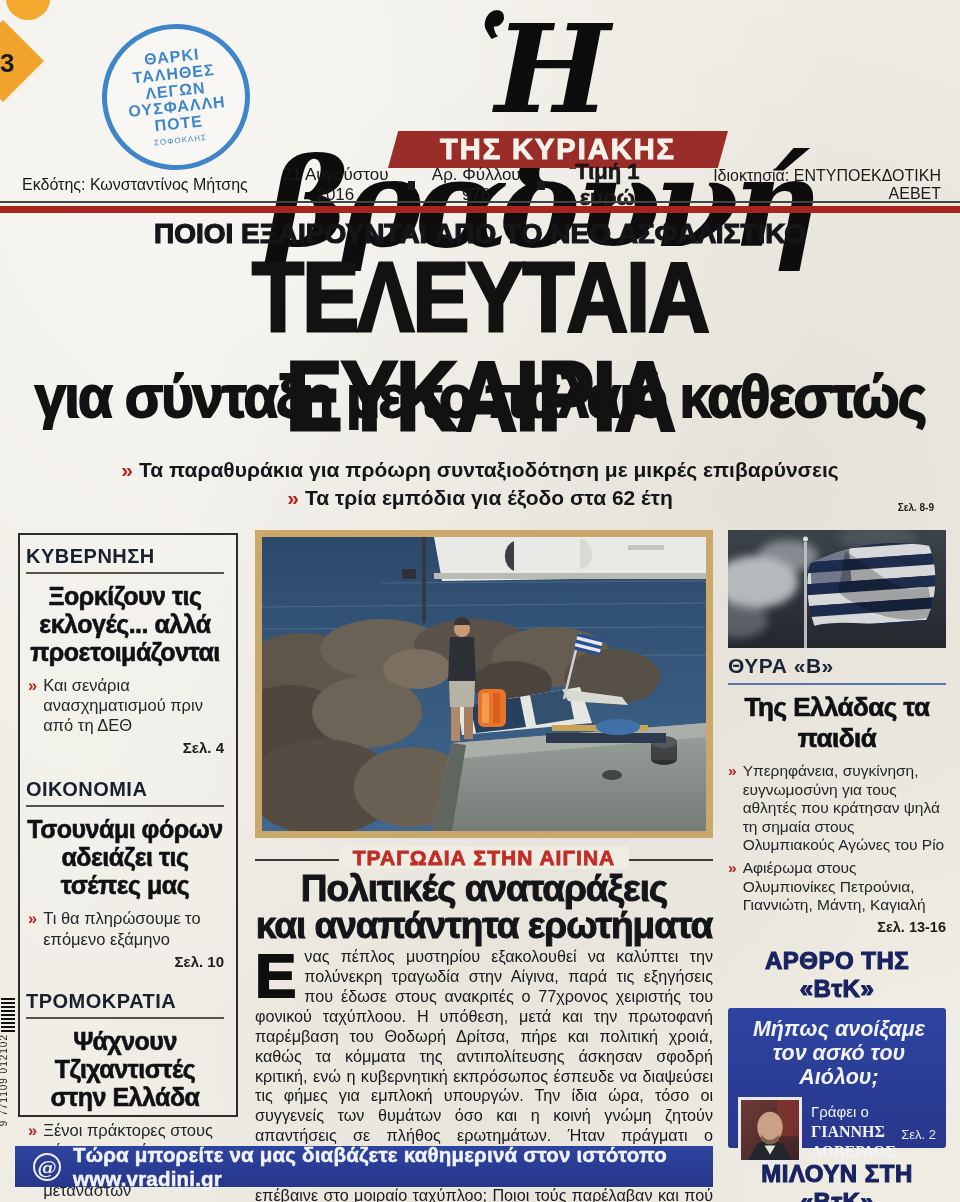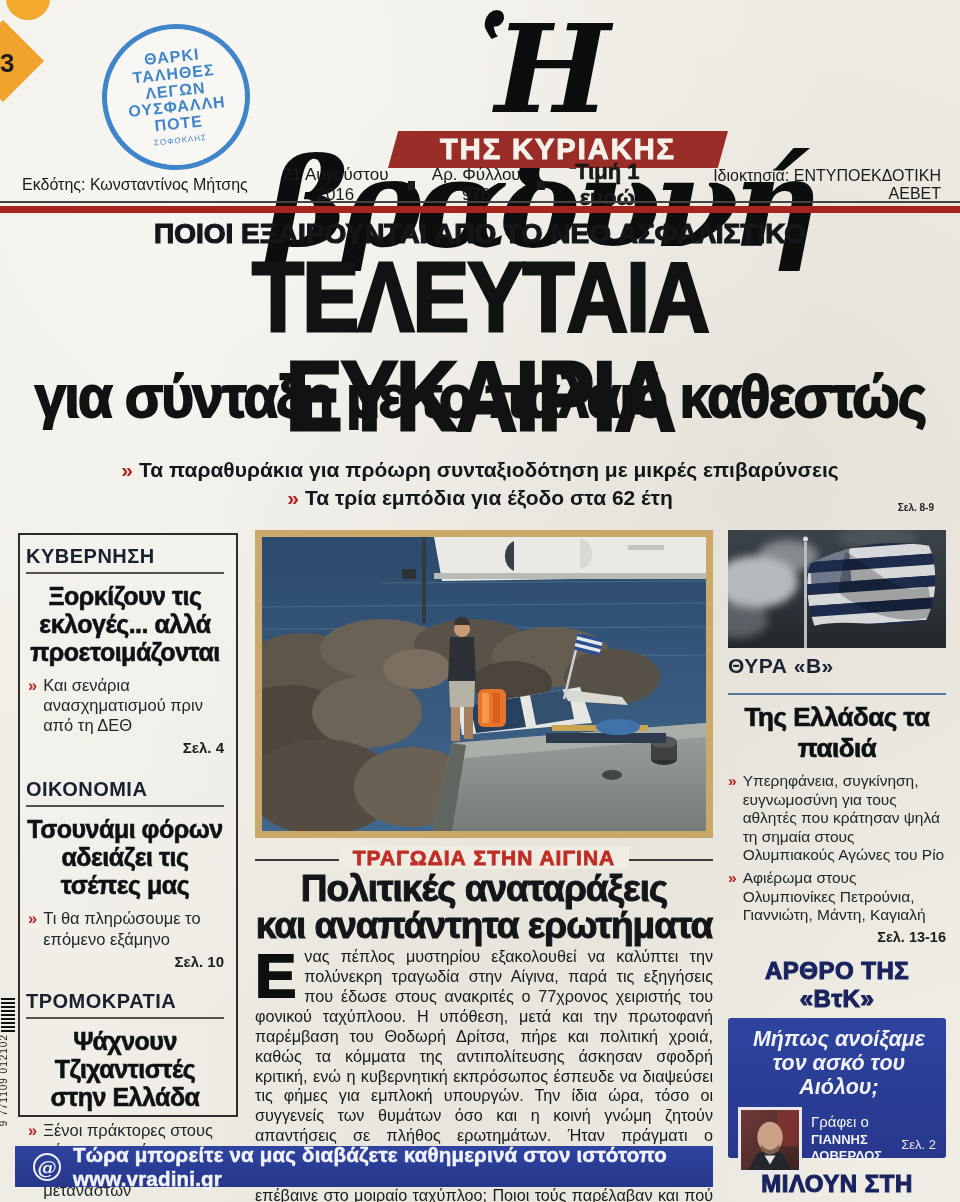--- a/index.html
+++ b/index.html
@@ -71,32 +71,32 @@
   .center-kicker::before { content:''; position:absolute; left:0; right:0; top:13px; height:2px; background:#3c3a36; }
   .center-kicker span { position:relative; background:#efece4; padding:0 14px; color:#bf2e26; font-weight:bold; font-size:21px; letter-spacing:1px; -webkit-text-stroke:.8px #bf2e26; }
   .center-headline { position:absolute; left:255px; top:870px; width:458px; text-align:center; font-weight:bold; font-size:37px;
       line-height:1.0; letter-spacing:-1px; color:#141519; -webkit-text-stroke:1px #141519; }
   .center-body { position:absolute; left:255px; top:947px; width:458px; font-size:16.2px; line-height:1.23; text-align:justify; color:#17191d; font-weight:500; }
   .dropcap { float:left; font-weight:bold; font-size:62px; line-height:.82; padding:4px 8px 0 0; color:#0e0e0e; -webkit-text-stroke:2px #0e0e0e; }
   
   .right-col { position:absolute; left:728px; top:530px; width:218px; }
   .flag-photo { width:218px; height:118px; background:#262b30; }
   .flag-photo svg { display:block; width:100%; height:100%; }
-  .thyra-label { margin-top:6px; font-weight:bold; font-size:21px; color:#1a2435; letter-spacing:.5px; border-bottom:2px solid #5578a8; padding-bottom:15px; }
+  .thyra-label { margin-top:6px; font-weight:bold; font-size:21px; color:#1a2435; letter-spacing:.5px; border-bottom:2px solid #5578a8; padding-bottom:5px; }
   .thyra-headline { text-align:center; font-weight:bold; font-size:26px; color:#101114; margin:7px 0 8px 0; letter-spacing:-.5px; -webkit-text-stroke:.7px #101114; }
   .thyra-bullet { display:flex; font-size:15.5px; line-height:1.2; color:#23262a; margin-bottom:4px; }
   .thyra-pageref { text-align:right; font-weight:bold; font-size:14.5px; color:#1c1c1c; }
   .box-header { text-align:center; font-weight:bold; font-size:24px; color:#18235f; letter-spacing:.5px; -webkit-text-stroke:1.1px #18235f; margin-top:12px; }
   .blue-box { background:linear-gradient(180deg,#2e44a0,#27378c); border-radius:3px; margin-top:5px; padding:9px 6px 6px 10px; color:#fff; position:relative; }
   .blue-box .bb-headline { text-align:center; font-weight:bold; font-style:italic; font-size:21.5px; line-height:1.12; color:#f2f3f7; }
   .bb-row { display:flex; margin-top:8px; gap:9px; }
   .bb-portrait { width:64px; border:3px solid #e8e8ee; background:#888; flex:0 0 auto; }
   .bb-portrait svg { display:block; width:100%; height:100%; }
   .bb-byline { font-size:15px; line-height:1.25; padding-top:6px; color:#f2f3f7; }
-  .bb-byline .strong { font-weight:bold; font-size:13px; }
+  .bb-byline .strong { font-weight:bold; font-size:16px;font-family:Liberation Serif, serif; }
   .bb-pageref { position:absolute; right:10px; bottom:6px; font-size:13px; color:#e8eaf2; }
   
   .footer-banner { position:absolute; left:15px; top:1146px; width:698px; height:41px; background:linear-gradient(180deg,#2e44a0,#26368a);
       display:flex; align-items:center; gap:12px; padding:0 18px; }
   .at-icon { width:28px; height:28px; border:2.5px solid #f0f1f6; border-radius:50%; color:#f0f1f6;
       display:flex; align-items:center; justify-content:center; font-family:"DejaVu Serif",serif; font-style:italic; font-size:19px; font-weight:bold; flex:0 0 auto; }
   .footer-text { color:#f2f3f8; font-weight:bold; font-size:20.5px; letter-spacing:.2px; -webkit-text-stroke:.5px #f2f3f8; }
 </style>
 </head>
 <body>

